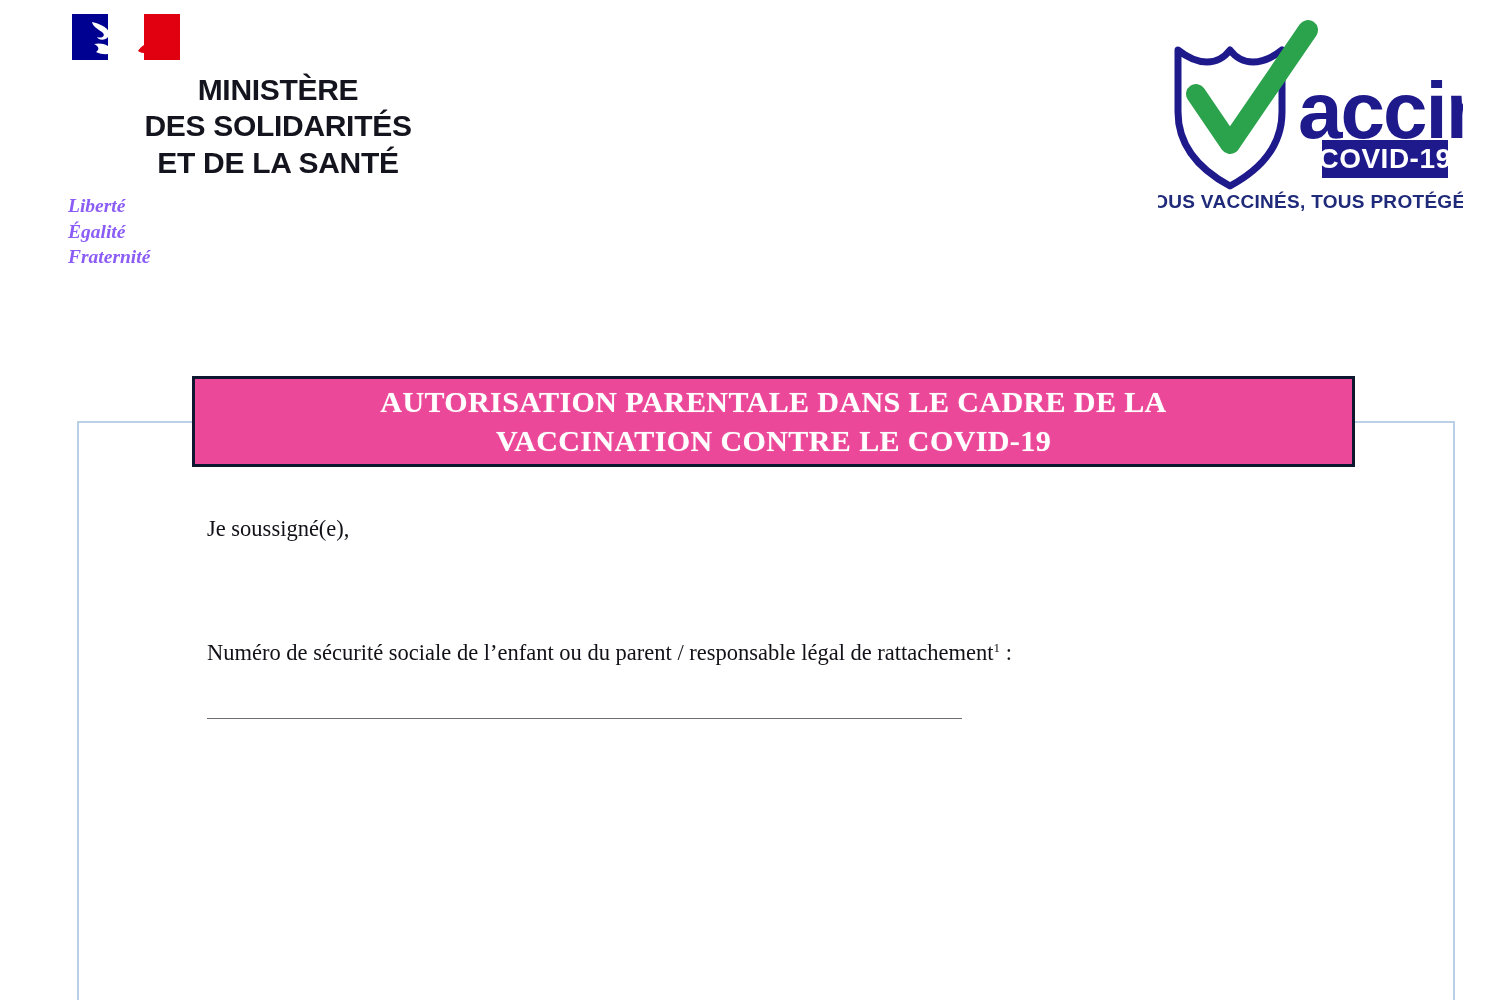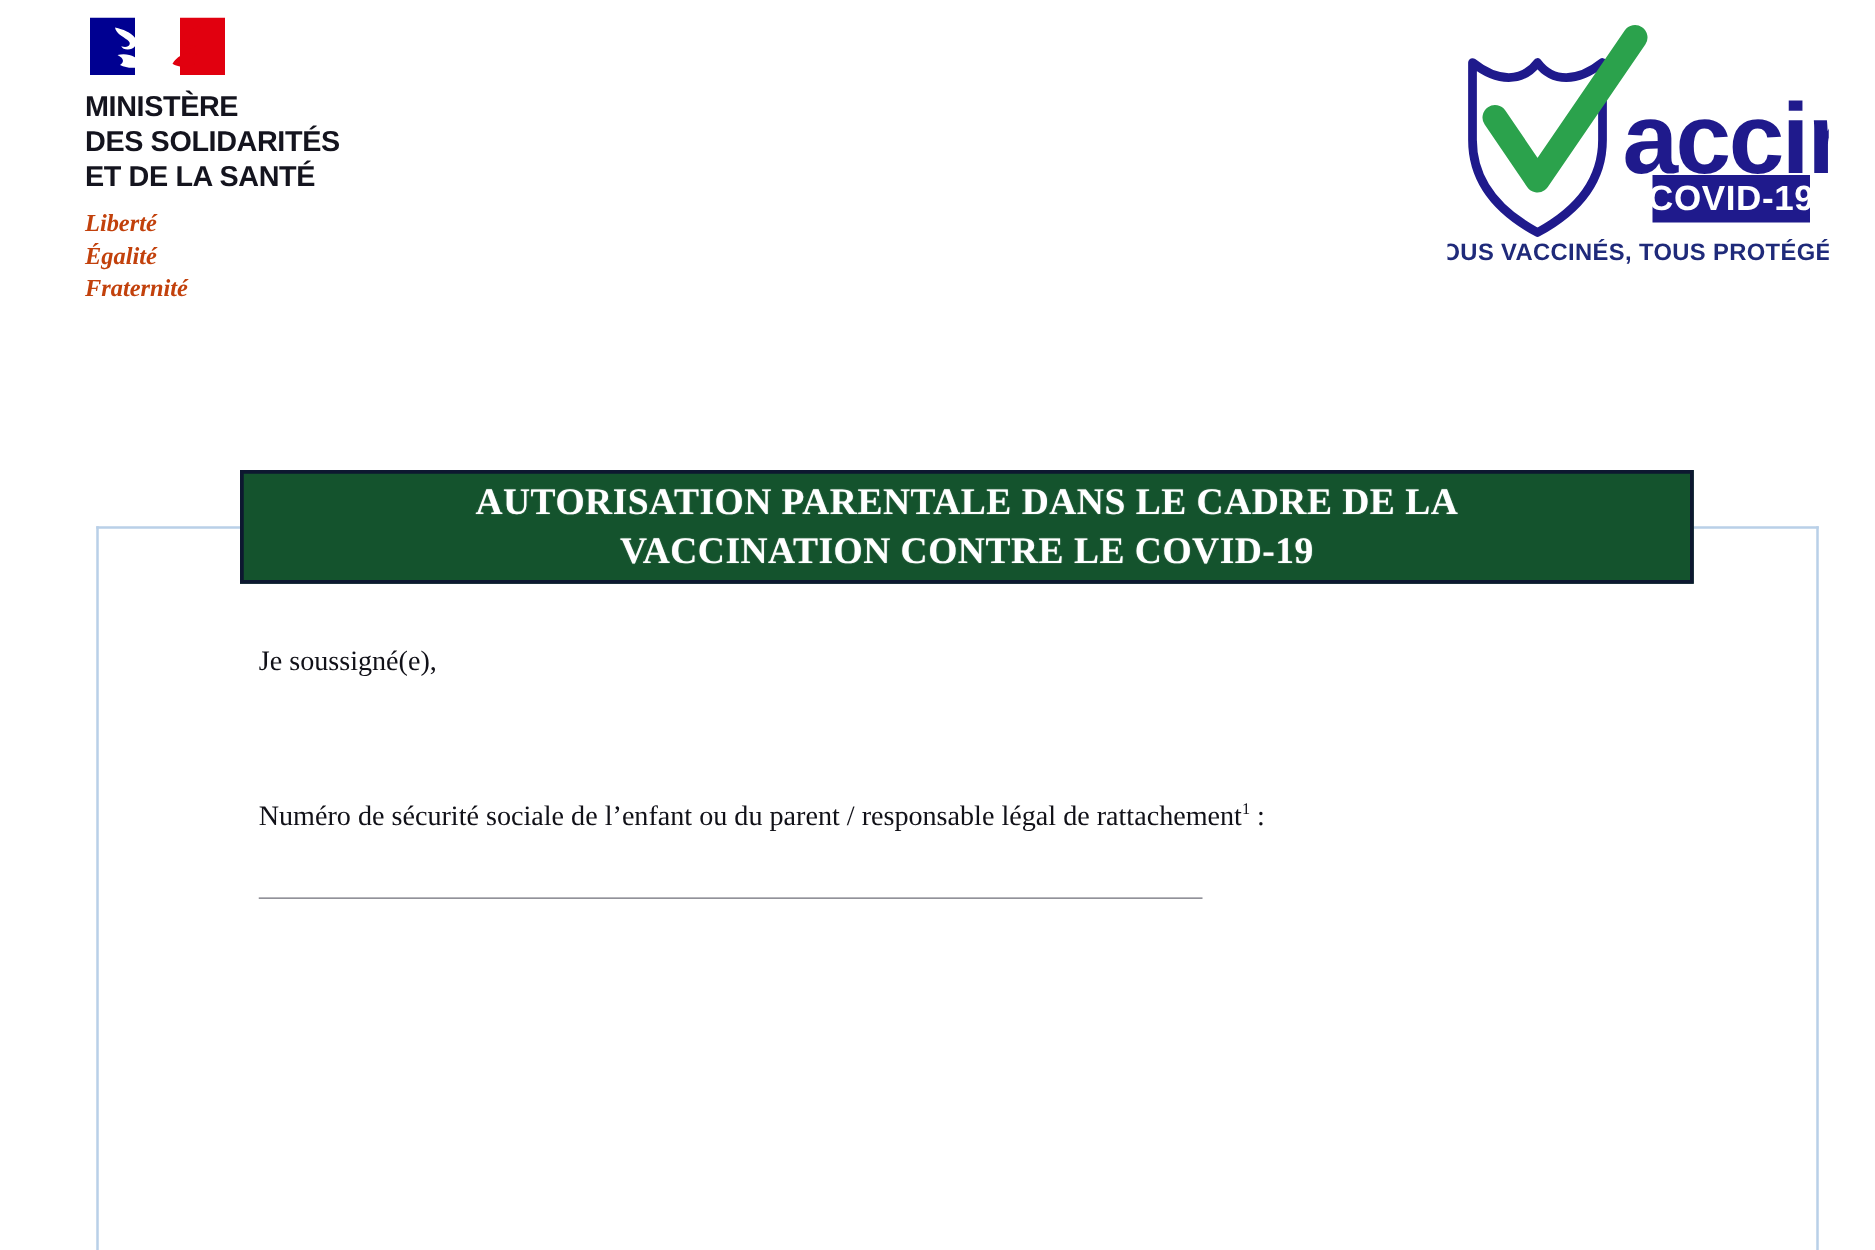--- a/index.html
+++ b/index.html
@@ -33,35 +33,36 @@
   .flag {
     width: 108px;
     height: 46px;
     display: block;
     margin-left: 4px;
   }
   .ministry-name {
     margin-top: 12px;
     font-family: "Liberation Sans", sans-serif;
     font-weight: bold;
-    font-size: 23px;
+    font-size: 30px;
     line-height: 1.21;
     letter-spacing: -0.3px;
     color: #14141e;
     text-transform: uppercase;
     white-space: pre-line;
+    text-align: center;
   }
   .devise {
     margin-top: 12px;
     font-family: "Liberation Serif", serif;
     font-style: italic;
     font-weight: bold;
     font-size: 19.5px;
     line-height: 1.32;
-    color: #c2410c;
+    color: #8b5cf6;
     white-space: pre-line;
   }
 
   
   .vaccin-logo {
     position: absolute;
     left: 1158px;
     top: 16px;
     width: 305px;
     height: 205px;
@@ -80,21 +81,21 @@
     box-sizing: border-box;
   }
 
   
   .title-banner {
     position: absolute;
     left: 192px;
     top: 376px;
     width: 1163px;
     height: 91px;
-    background: #14532d;
+    background: #ec4899;
     border: 3px solid #0d1830;
     box-sizing: border-box;
     display: flex;
     align-items: center;
     justify-content: center;
   }
   .title-banner .title-text {
     color: #ffffff;
     font-family: "Liberation Serif", serif;
     font-weight: bold;

